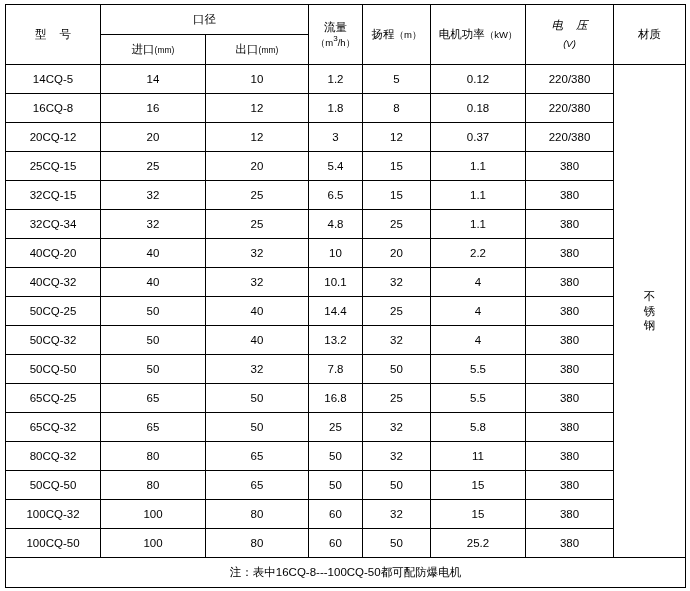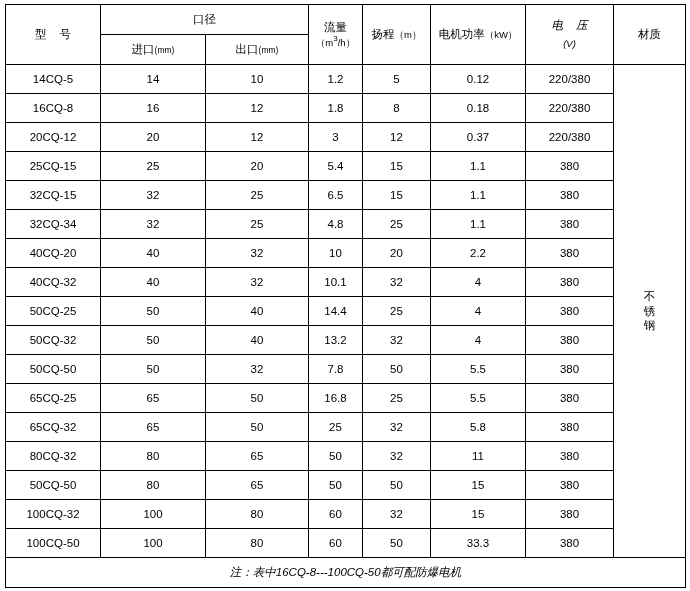--- a/index.html
+++ b/index.html
@@ -73,21 +73,20 @@
     letter-spacing: 0;
     white-space: pre-line;
   }
 
   
   .note td {
     height: 30px;
     text-align: left;
     padding-left: 5px;
     font-size: 11.5px;
-    font-style: italic;
   }
 </style>
 </head>
 <body>
 
 <div class="sheet">
   <table class="spec">
     <colgroup>
       <col style="width:95px">
       <col style="width:105px">
@@ -283,21 +282,21 @@
           <td>32</td>
           <td>15</td>
           <td>380</td>
         </tr>
         <tr class="row">
           <td class="cell-model">100CQ-50</td>
           <td>100</td>
           <td>80</td>
           <td>60</td>
           <td>50</td>
-          <td>33.3</td>
+          <td>25.2</td>
           <td>380</td>
         </tr>
       </tbody>
 
     <tfoot>
       <tr class="note">
         <td colspan="8">注：表中16CQ-8---100CQ-50都可配防爆电机</td>
       </tr>
     </tfoot>
   </table>

